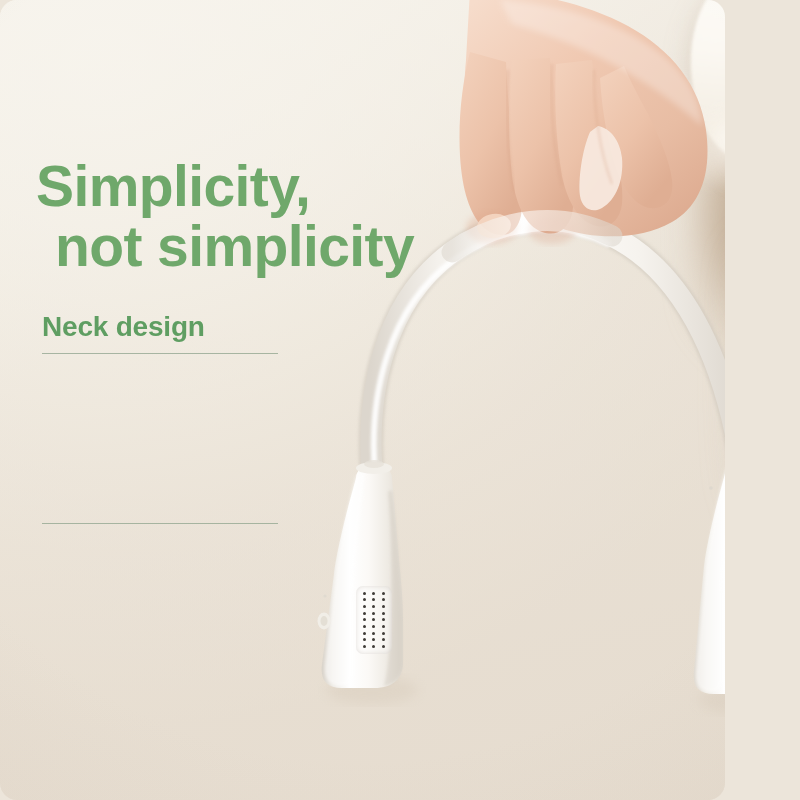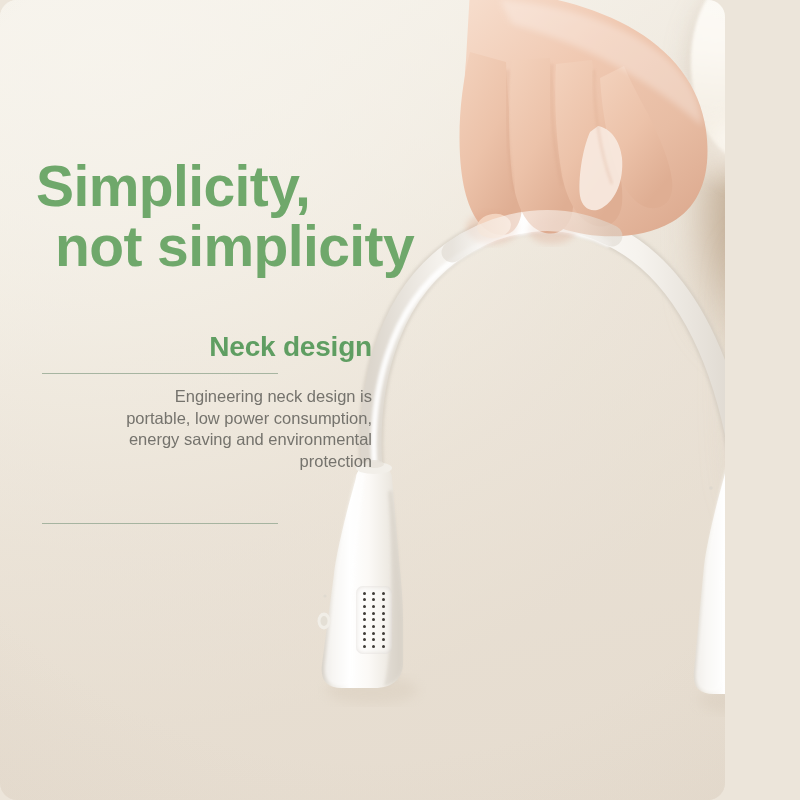--- a/index.html
+++ b/index.html
@@ -74,21 +74,21 @@
   .sec{position:absolute;left:42px;width:330px;}
   .sec-title{
     color:#5f9e62;font-size:28px;font-weight:700;letter-spacing:-0.2px;line-height:34px;
   }
   .sec-rule{
     width:236px;height:1px;background:#9aab97;opacity:.85;margin-top:9px;margin-bottom:12px;
   }
   .sec-body{
     color:#75736d;font-size:16.5px;line-height:21.5px;font-weight:400;white-space:pre-line;
   }
-  #sec1{top:330px;text-align:right;}
+  #sec1{top:310px;}
   #sec2{top:514px;}
 </style>
 </head>
 <body>
 
 <div id="stage">
 
   <div class="bg-base"></div>
   <div class="bg-warm"></div>
   <div class="blur-shoulder"></div>
@@ -329,23 +329,19 @@
   </div>
 
   <div class="headline">
     <span>Simplicity,</span>
     <span class="l2">not simplicity</span>
   </div>
 
   <div class="sec" id="sec1">
     <div class="sec-title">Neck design</div>
     <div class="sec-rule"></div>
-    <div class="sec-body">Engineering neck design is
-portable, low power consumption,
-energy saving and environmental
-protection</div>
   </div>
 
   <div class="sec" id="sec2">
     <div class="sec-rule"></div>
   </div>
 
 </div>
 
 </body></html>

